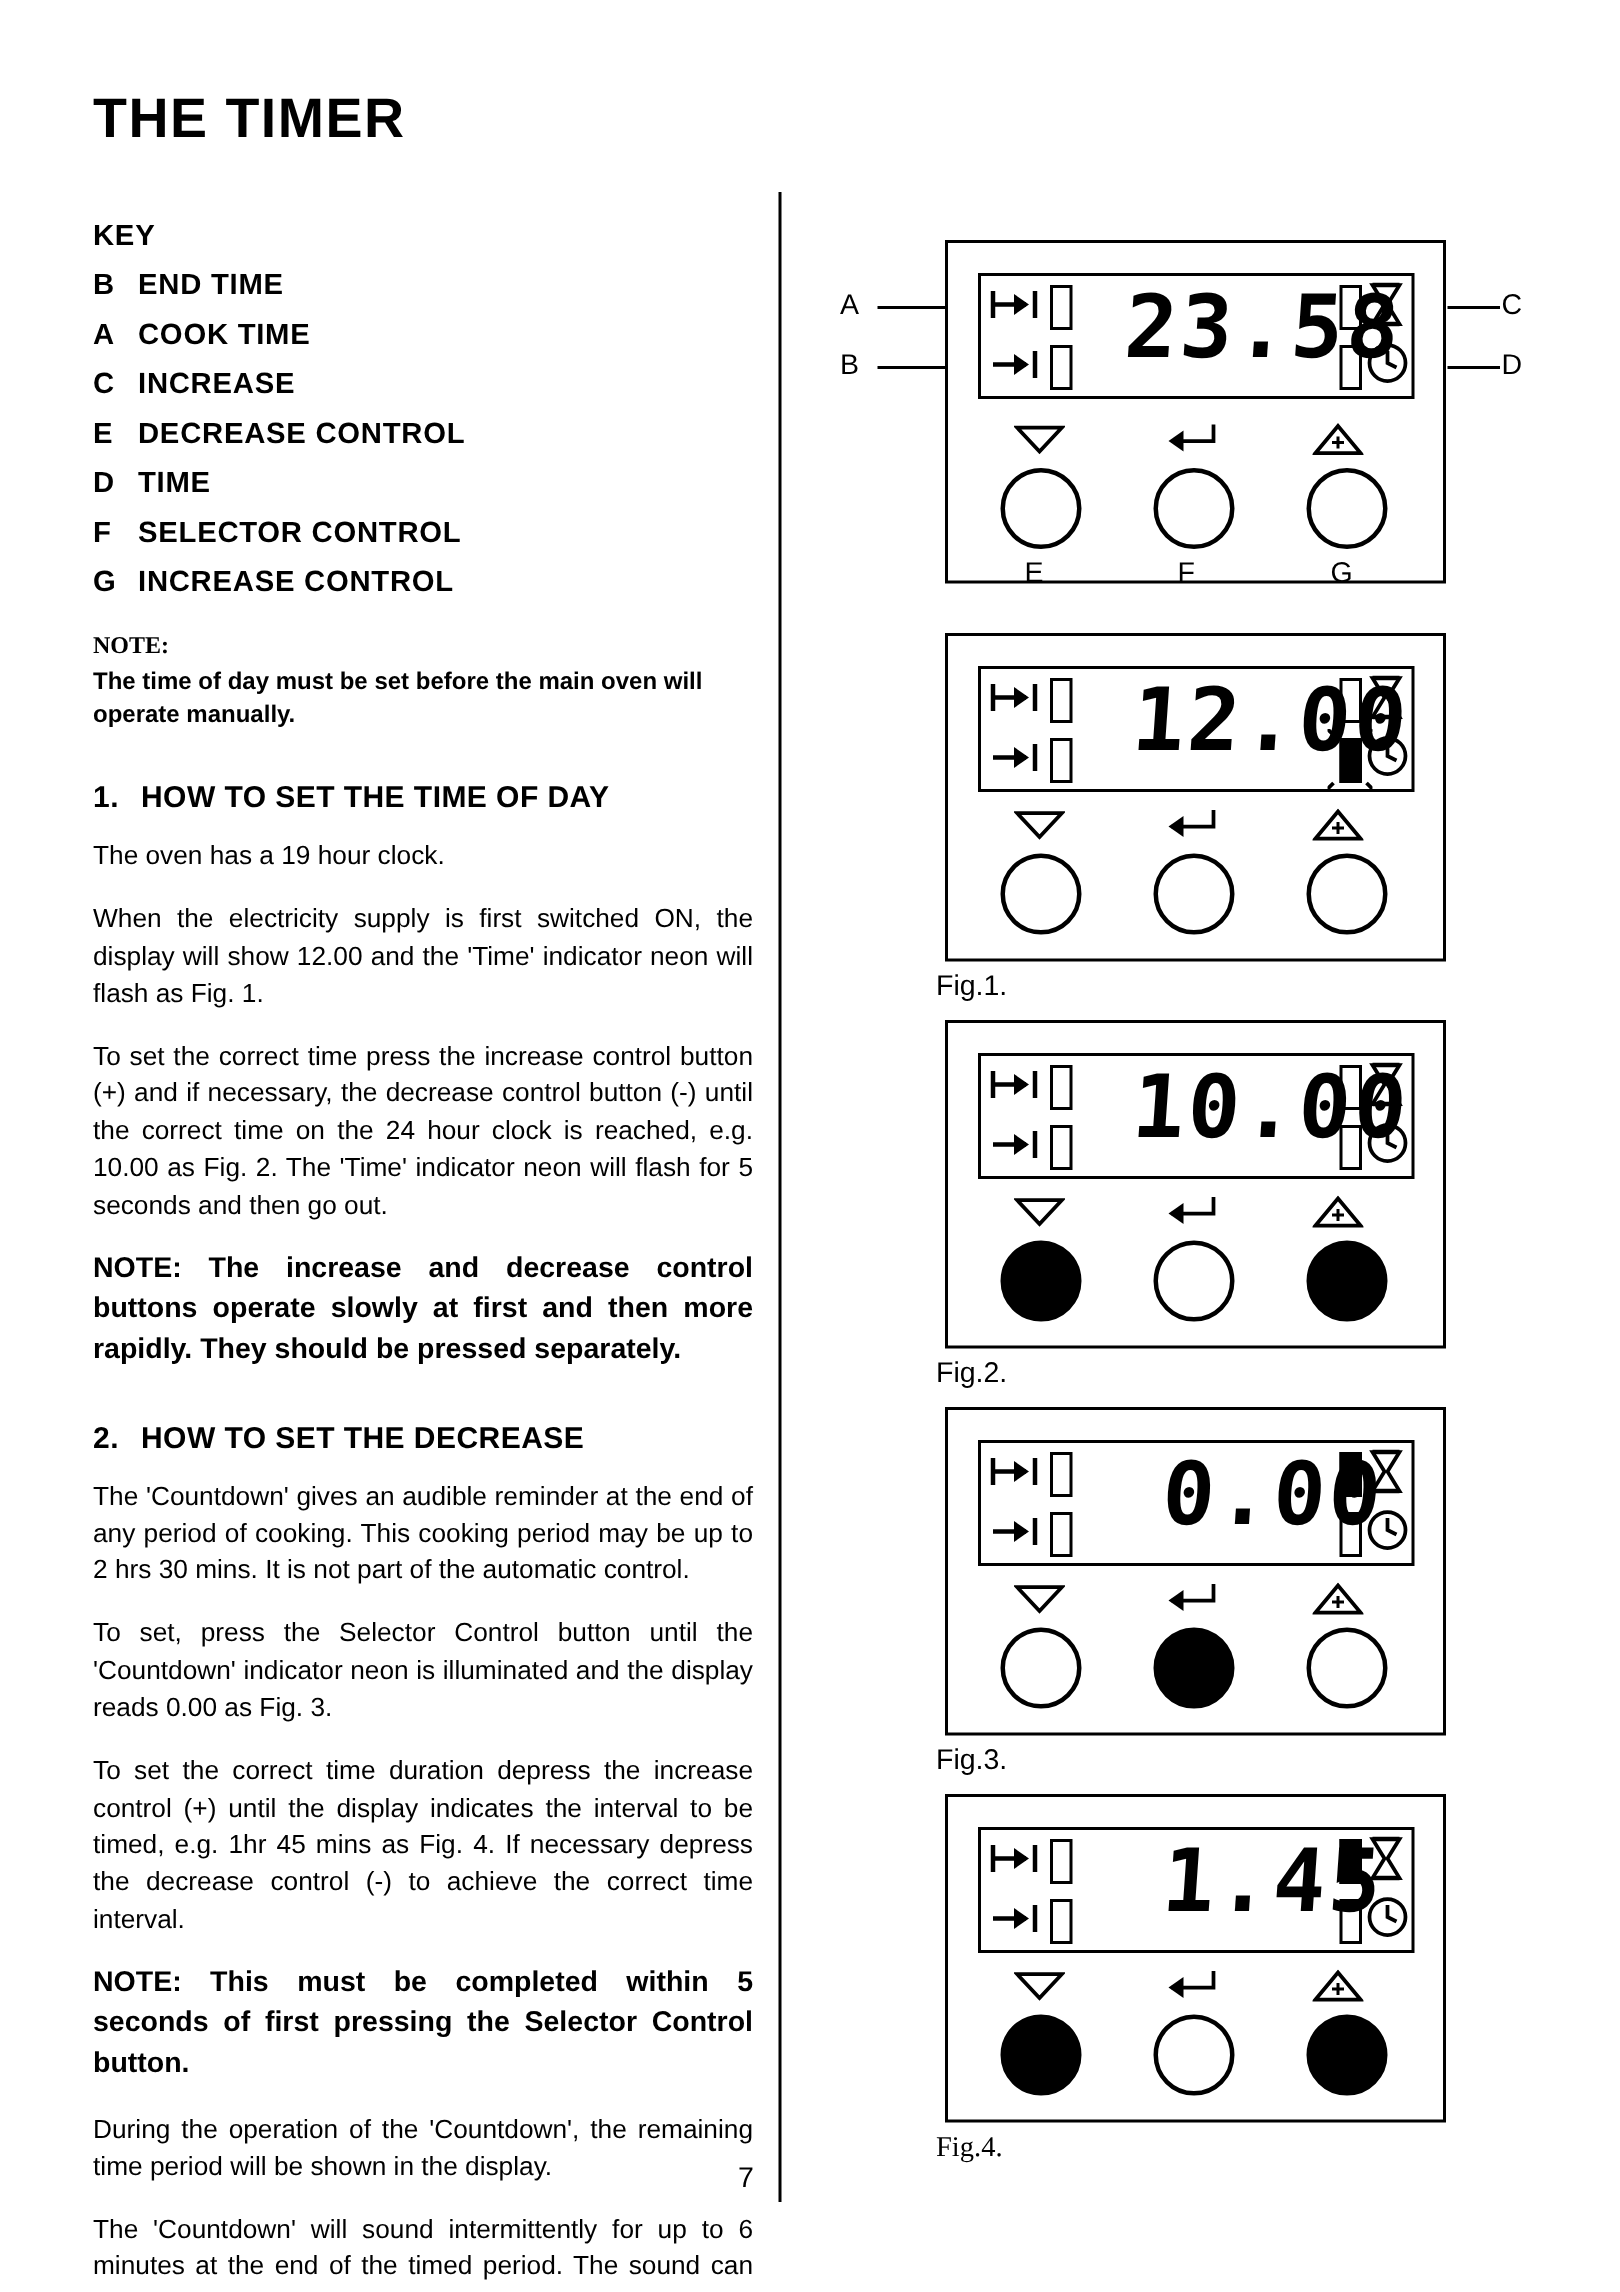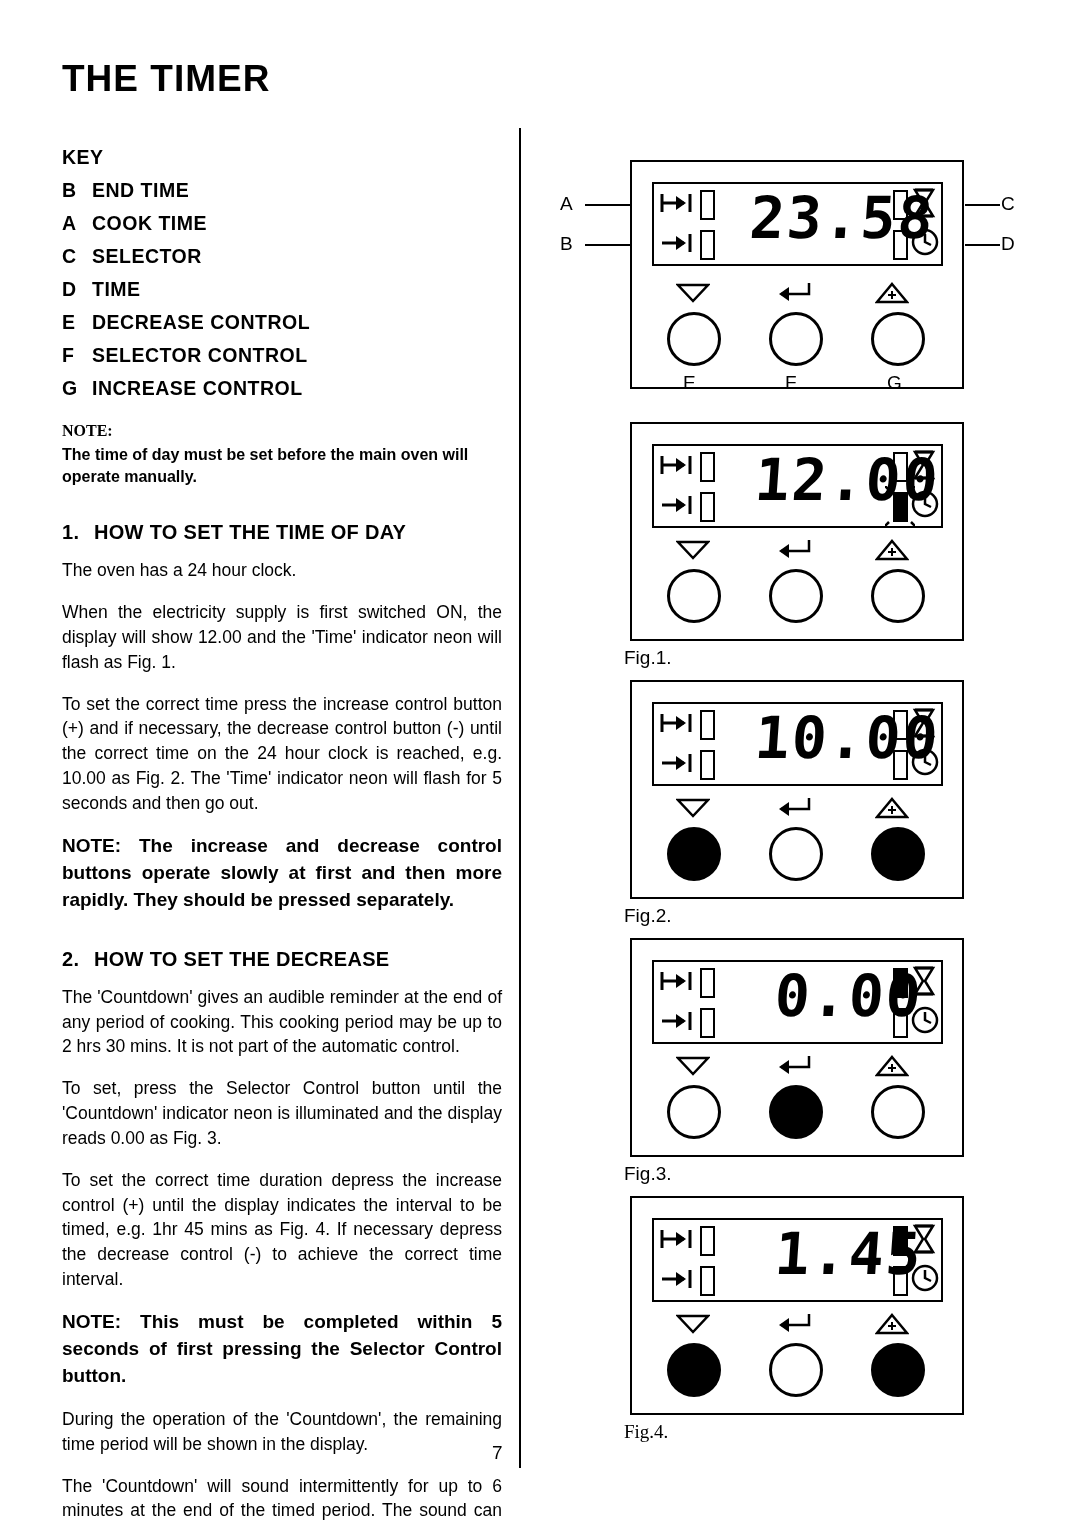--- a/index.html
+++ b/index.html
@@ -90,43 +90,43 @@
 
     <div class="key-head">KEY</div>
 
     <div class="key-line">
       <span class="lt">B</span><span>END TIME</span>
     </div>
     <div class="key-line">
       <span class="lt">A</span><span>COOK TIME</span>
     </div>
     <div class="key-line">
-      <span class="lt">C</span><span>SELECTOR</span>
+      <span class="lt">C</span><span>INCREASE</span>
+    </div>
+    <div class="key-line">
+      <span class="lt">E</span><span>DECREASE CONTROL</span>
     </div>
     <div class="key-line">
       <span class="lt">D</span><span>TIME</span>
-    </div>
-    <div class="key-line">
-      <span class="lt">E</span><span>DECREASE CONTROL</span>
     </div>
     <div class="key-line">
       <span class="lt">F</span><span>SELECTOR CONTROL</span>
     </div>
     <div class="key-line">
       <span class="lt">G</span><span>INCREASE CONTROL</span>
     </div>
 
     <div class="note-head">NOTE:</div>
     <div class="note-body">The time of day must be set before the main oven will operate manually.</div>
 
     <h2 class="sec">
       <span class="num">1.</span><span>HOW TO SET THE TIME OF DAY</span>
     </h2>
 
-    <p class="body nojust">The oven has a 24 hour clock.</p>
+    <p class="body nojust">The oven has a 19 hour clock.</p>
     <p class="body">When the electricity supply is first switched ON, the display will show 12.00 and the 'Time' indicator neon will flash as Fig. 1.</p>
     <p class="body">To set the correct time press the increase control button (+) and if necessary, the decrease control button (-) until the correct time on the 24 hour clock is reached, e.g. 10.00 as Fig. 2. The 'Time' indicator neon will flash for 5 seconds and then go out.</p>
     <p class="bold">NOTE: The increase and decrease control buttons operate slowly at first and then more rapidly. They should be pressed separately.</p>
 
     <h2 class="sec">
       <span class="num">2.</span><span>HOW TO SET THE DECREASE</span>
     </h2>
 
     <p class="body">The 'Countdown' gives an audible reminder at the end of any period of cooking.  This cooking period may be  up to 2 hrs 30 mins.  It is not part of the automatic control.</p>
     <p class="body">To set, press the Selector Control button until the 'Countdown' indicator neon is illuminated and the display reads 0.00 as Fig. 3.</p>

